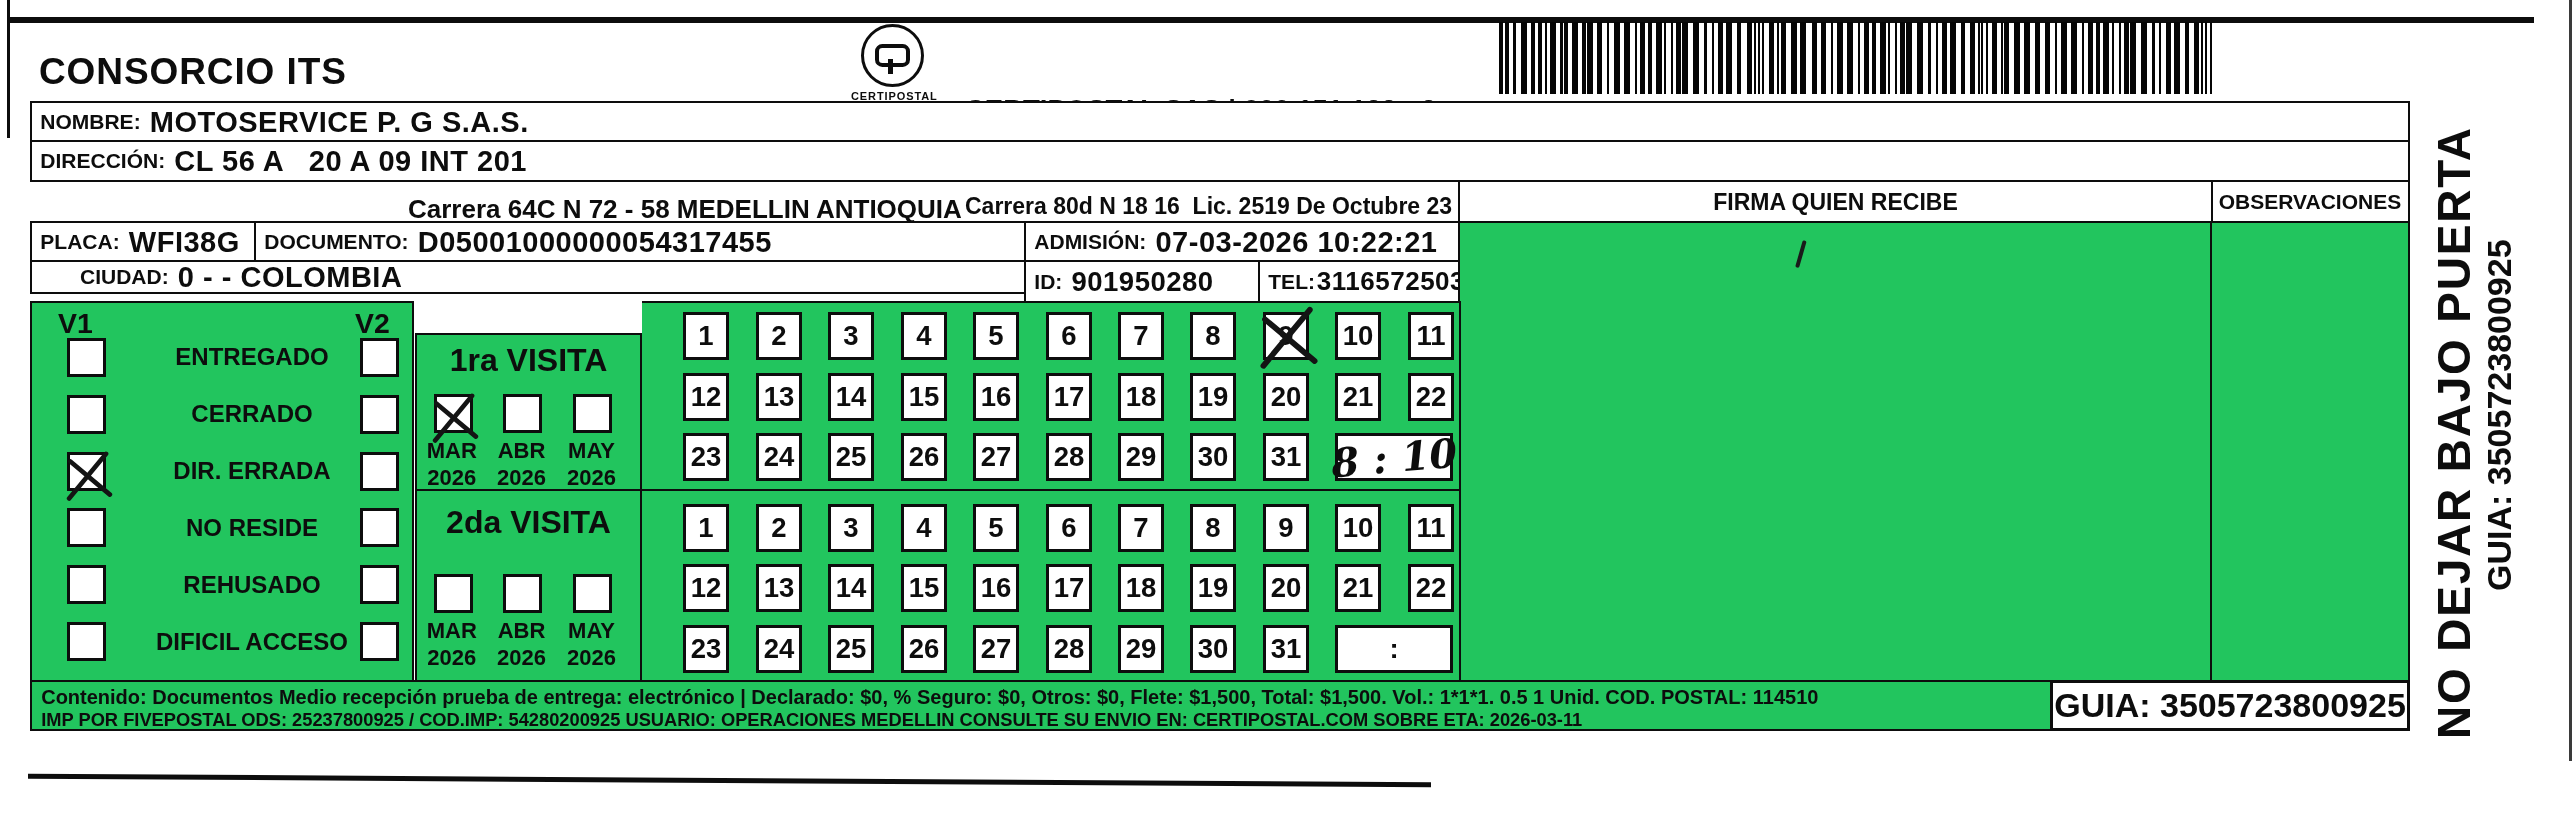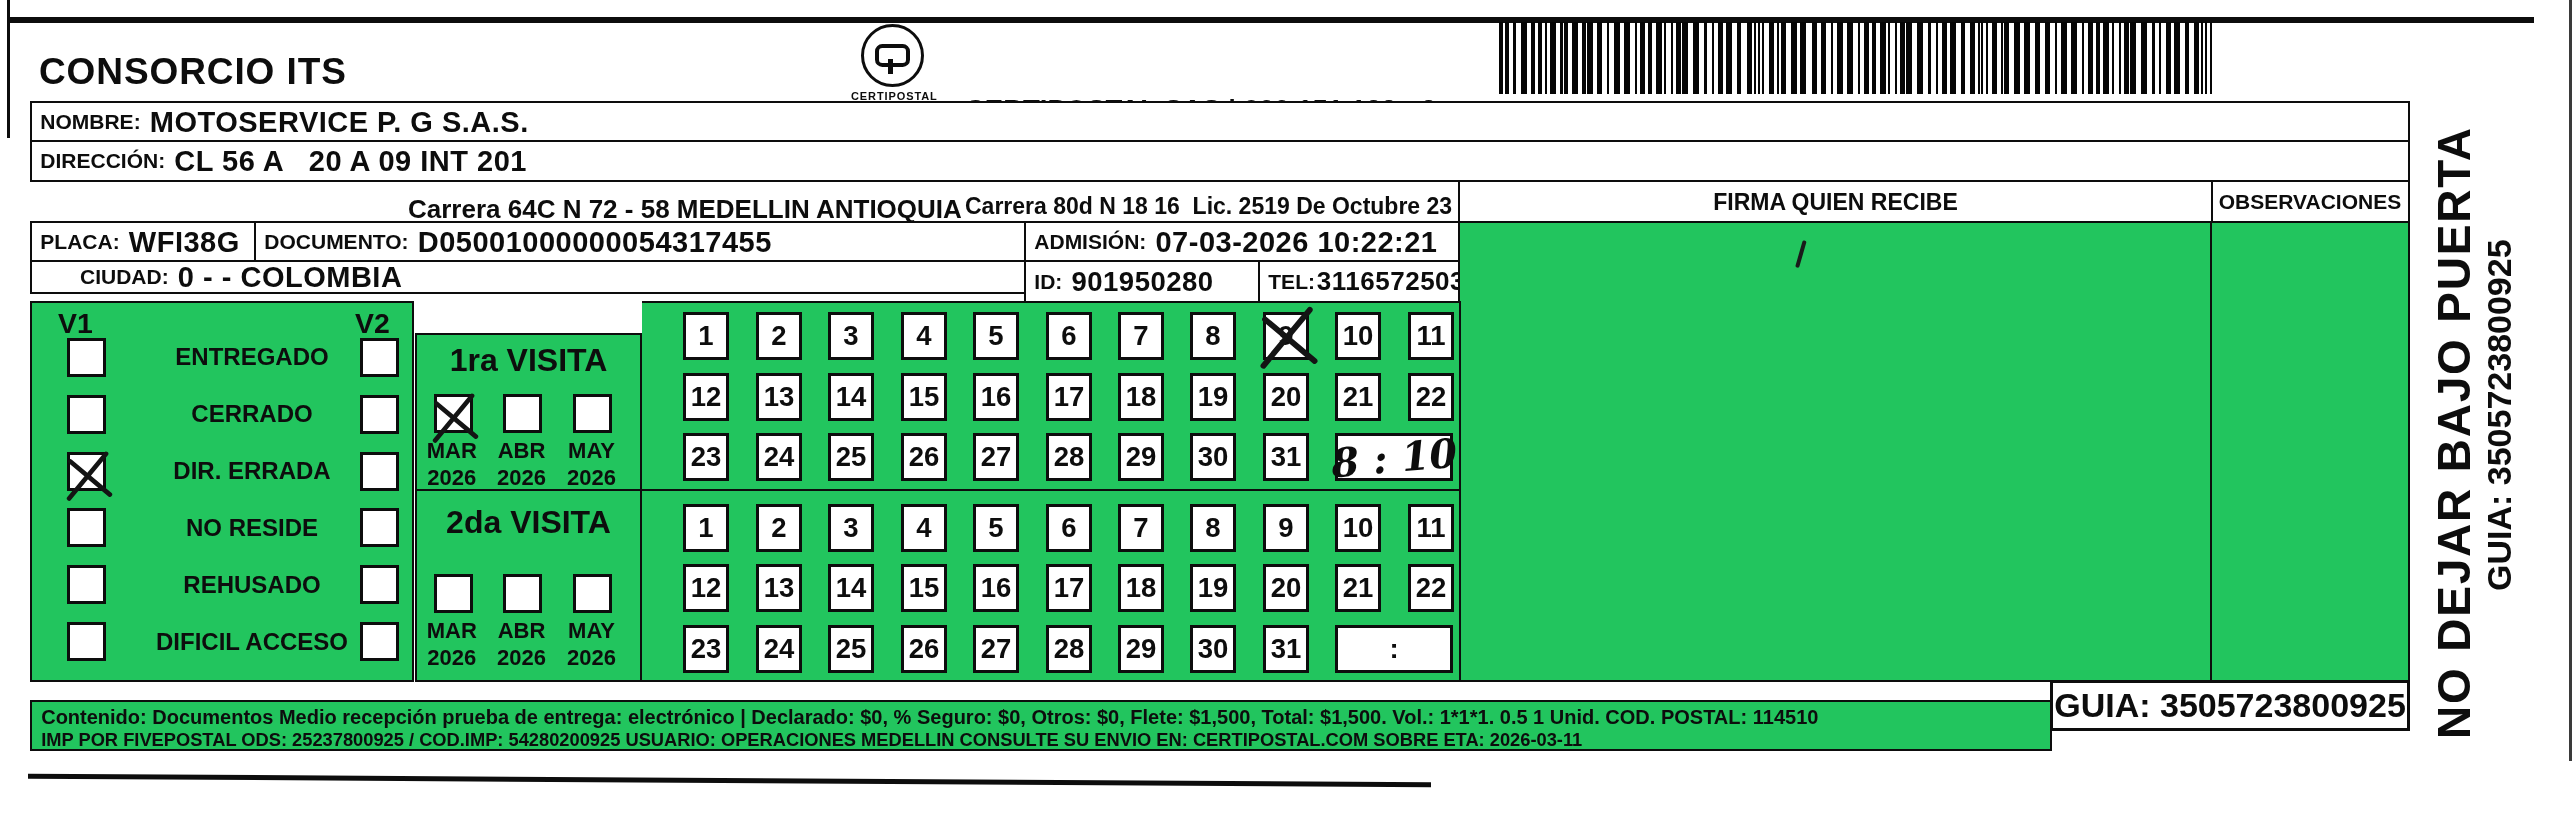--- a/index.html
+++ b/index.html
@@ -347,21 +347,21 @@
       <div class="day" style="left: 331px; top: 134px;">27</div>
       <div class="day" style="left: 404px; top: 134px;">28</div>
       <div class="day" style="left: 476px; top: 134px;">29</div>
       <div class="day" style="left: 548px; top: 134px;">30</div>
       <div class="day" style="left: 621px; top: 134px;">31</div>
       <div class="timebox" style="left: 693px; top: 134px;">
         <span class="printed-colon">:</span>
       </div>
     </div>
 
-  <div class="plain" style="left:30px;top:680px;width:2022px;height:51px;margin-top:20px;">
+  <div class="plain" style="left:30px;top:680px;width:2022px;height:51px;">
     <div class="foot-line" style="left:9.2px;top:3.7px;font-size:20px;">Contenido: Documentos Medio recepción prueba de entrega: electrónico | Declarado: $0, % Seguro: $0, Otros: $0, Flete: $1,500, Total: $1,500. Vol.: 1*1*1. 0.5  1 Unid. COD. POSTAL: 114510</div>
     <div class="foot-line" style="left:9.2px;top:26.6px;font-size:18.3px;">IMP POR FIVEPOSTAL ODS: 25237800925 / COD.IMP: 54280200925 USUARIO: OPERACIONES MEDELLIN CONSULTE SU ENVIO EN: CERTIPOSTAL.COM SOBRE ETA: 2026-03-11</div>
   </div>
   <div class="guia-box" style="left:2050px;top:680px;width:360px;height:51px;">
     <span>GUIA: 3505723800925</span>
   </div>
 
   <div class="vert" style="left:2427px;top:739px;font-size:46px;letter-spacing:1.8px;">NO DEJAR BAJO PUERTA</div>
   <div class="vert" style="left:2480px;top:591px;font-size:34px;">GUIA: 3505723800925</div>
 

